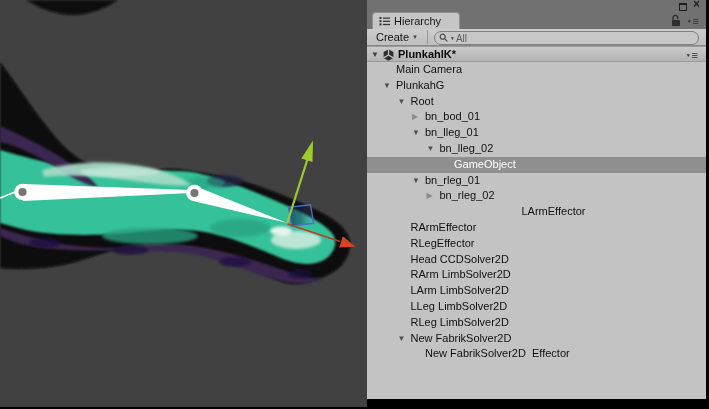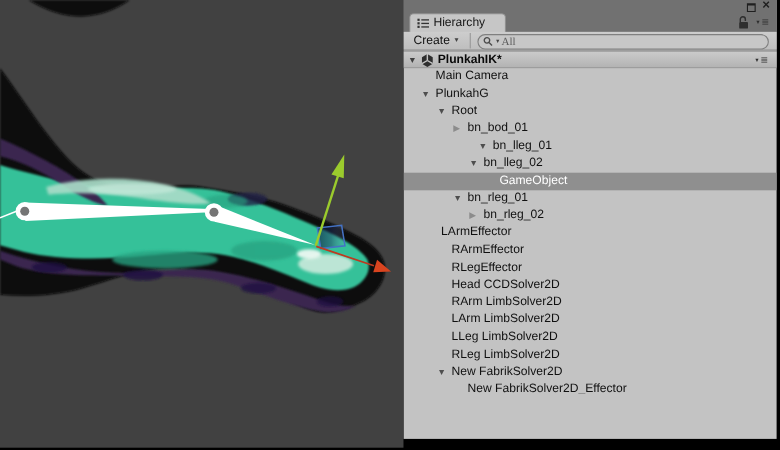--- a/index.html
+++ b/index.html
@@ -30,21 +30,21 @@
   .pm-hdr{top:3px;right:8px;}
 
   .toolbar{position:absolute;left:0;top:29px;width:100%;height:17px;background:linear-gradient(#CDCDCD,#BEBEBE);
            border-bottom:1px solid #8A8A8A;box-sizing:border-box;}
   .create-btn{position:absolute;left:0;top:0;height:16px;width:39px;display:flex;align-items:center;
               padding-left:9px;box-sizing:border-box;gap:3px;}
   .create-btn .lbl{font-size:11px;color:#111;}
   .create-btn .caret{font-size:6px;color:#444;}
   .tb-divider{position:absolute;left:60px;top:1px;height:14px;width:1px;background:#979797;}
   .search{position:absolute;left:67px;right:7px;top:2px;height:12px;border:1px solid #808080;
-          border-radius:7px;background:#C7C7C7;display:flex;align-items:center;padding-left:4px;gap:1px;font-family:Liberation Serif, serif;}
+          border-radius:7px;background:#C7C7C7;display:flex;align-items:center;padding-left:4px;gap:1px;}
   .search .caret{font-size:5px;color:#444;}
   .search .val{font-size:10px;color:#5A5A5A;line-height:11px;}
 
   .scene-hdr{position:absolute;left:0;top:46px;width:100%;height:16px;box-sizing:border-box;
              background:linear-gradient(#CBCBCB,#B3B3B3);border-top:1px solid #999;border-bottom:1px solid #9A9A9A;}
   .scene-hdr .fold{position:absolute;left:4px;top:3px;font-size:8px;color:#3F3F3F;}
   .scene-hdr .ulogo{position:absolute;left:15px;top:1px;}
   .scene-hdr .title{position:absolute;left:31px;top:1px;font-size:11px;font-weight:bold;color:#0A0A0A;}
 
   .tree{position:absolute;left:0;top:62px;width:100%;height:296px;overflow:hidden;}
@@ -205,26 +205,26 @@
           <span class="caret">▼</span>
           <span class="bars">≡</span>
         </div>
       </div>
 
       <div class="tree">
           <div class="trow" style="padding-left: 16px;"><span class="arr"></span><span class="lbl">Main Camera</span></div>
           <div class="trow" style="padding-left: 16px;"><span class="arr">▼</span><span class="lbl">PlunkahG</span></div>
           <div class="trow" style="padding-left: 30.5px;"><span class="arr">▼</span><span class="lbl">Root</span></div>
           <div class="trow" style="padding-left: 45px;"><span class="arr dim">▶</span><span class="lbl">bn_bod_01</span></div>
-          <div class="trow" style="padding-left: 68px;"><span class="arr">▼</span><span class="lbl">bn_lleg_01</span></div>
+          <div class="trow" style="padding-left: 45px;"><span class="arr">▼</span><span class="lbl">bn_lleg_01</span></div>
           <div class="trow" style="padding-left: 59.5px;"><span class="arr">▼</span><span class="lbl">bn_lleg_02</span></div>
           <div class="trow sel" style="padding-left: 74px;"><span class="arr"></span><span class="lbl">GameObject</span></div>
           <div class="trow" style="padding-left: 45px;"><span class="arr">▼</span><span class="lbl">bn_rleg_01</span></div>
           <div class="trow" style="padding-left: 59.5px;"><span class="arr dim">▶</span><span class="lbl">bn_rleg_02</span></div>
-          <div class="trow" style="padding-left: 21px;"><span class="arr"></span><span class="lbl">LArmEffector</span></div>
+          <div class="trow" style="padding-left: 21px; text-align: center;"><span class="arr"></span><span class="lbl">LArmEffector</span></div>
           <div class="trow" style="padding-left: 30.5px;"><span class="arr"></span><span class="lbl">RArmEffector</span></div>
           <div class="trow" style="padding-left: 30.5px;"><span class="arr"></span><span class="lbl">RLegEffector</span></div>
           <div class="trow" style="padding-left: 30.5px;"><span class="arr"></span><span class="lbl">Head CCDSolver2D</span></div>
           <div class="trow" style="padding-left: 30.5px;"><span class="arr"></span><span class="lbl">RArm LimbSolver2D</span></div>
           <div class="trow" style="padding-left: 30.5px;"><span class="arr"></span><span class="lbl">LArm LimbSolver2D</span></div>
           <div class="trow" style="padding-left: 30.5px;"><span class="arr"></span><span class="lbl">LLeg LimbSolver2D</span></div>
           <div class="trow" style="padding-left: 30.5px;"><span class="arr"></span><span class="lbl">RLeg LimbSolver2D</span></div>
           <div class="trow" style="padding-left: 30.5px;"><span class="arr">▼</span><span class="lbl">New FabrikSolver2D</span></div>
           <div class="trow" style="padding-left: 45px;"><span class="arr"></span><span class="lbl">New FabrikSolver2D_Effector</span></div>
         </div>

